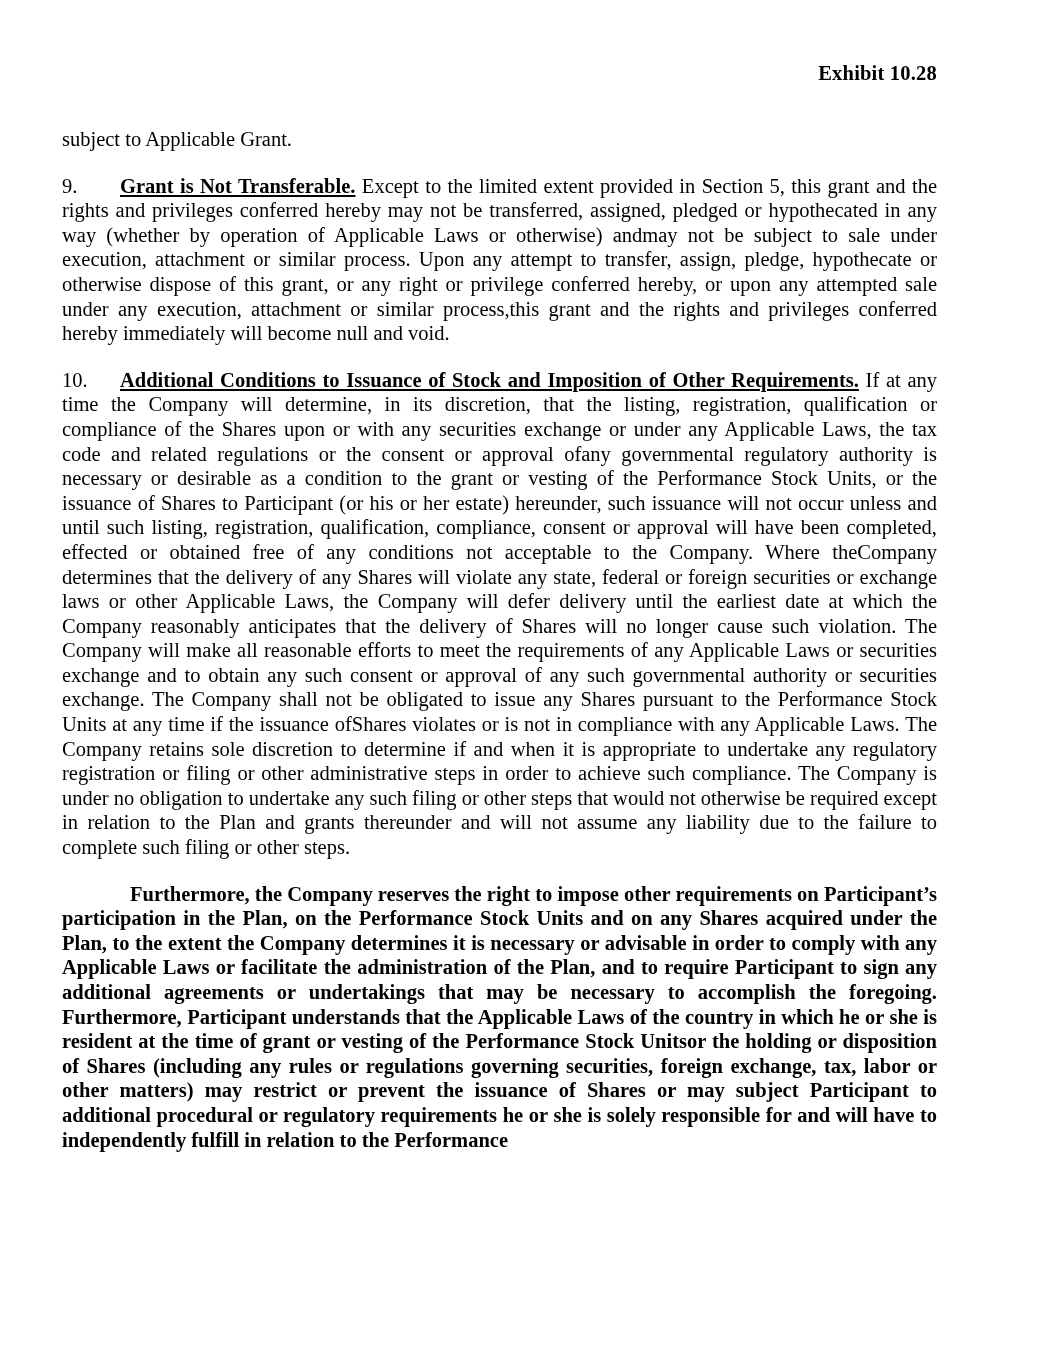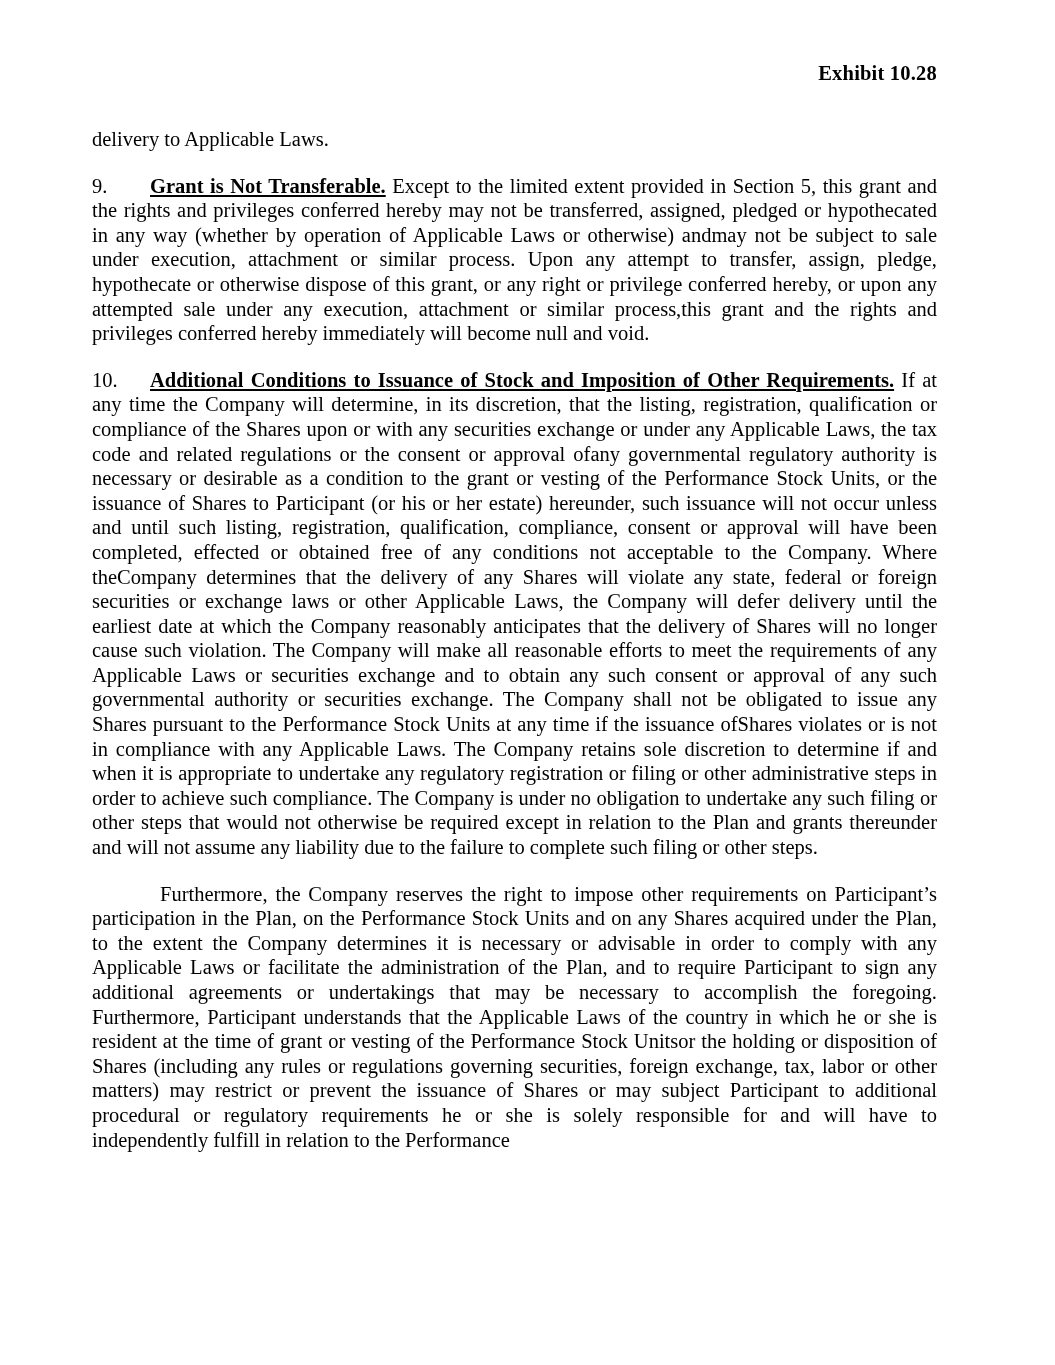--- a/index.html
+++ b/index.html
@@ -8,62 +8,63 @@
     background: #ffffff;
   }
   body {
     font-family: "Liberation Serif", "DejaVu Serif", serif;
     color: #000000;
   }
   .page {
     width: 1055px;
     min-height: 1365px;
     box-sizing: border-box;
-    padding: 62px 118px 40px 92px;
+    padding: 62px 118px 40px 62px;
     background: #ffffff;
     position: relative;
   }
   .exhibit-header {
     text-align: right;
     font-weight: bold;
     font-size: 20.5px;
     letter-spacing: 0.2px;
     margin: 0 0 42px 0;
   }
   .body-text {
     font-size: 20.5px;
     line-height: 1.2;
     text-align: justify;
     text-justify: inter-word;
     margin: 0 0 22px 0;
     hyphens: none;
   }
   .indent {
     text-indent: 68px;
+    font-weight: bold;
   }
   .num {
     display: inline-block;
     width: 58px;
   }
   .heading-underline {
     font-weight: bold;
     text-decoration: underline;
   }
   .para-gap {
     margin-top: 13px;
   }
 </style>
 </head>
 <body>
 
 <div class="page">
 
   <div class="exhibit-header">Exhibit 10.28</div>
 
-  <p class="body-text">delivery to Applicable Laws.</p>
+  <p class="body-text">subject to Applicable Grant.</p>
 
   <p class="body-text para-gap">
     <span class="num">9.</span><span class="heading-underline">Grant is Not Transferable.</span><span> Except to the limited extent provided in Section 5, this grant and the rights and privileges conferred hereby may not be transferred, assigned, pledged or hypothecated in any way (whether by operation of Applicable Laws or otherwise) andmay not be subject to sale under execution, attachment or similar process. Upon any attempt to transfer, assign, pledge, hypothecate or otherwise dispose of this grant, or any right or privilege conferred hereby, or upon any attempted sale under any execution, attachment or similar process,this grant and the rights and privileges conferred hereby immediately will become null and void.</span>
   </p>
 
   <p class="body-text para-gap">
     <span class="num">10.</span><span class="heading-underline">Additional Conditions to Issuance of Stock and Imposition of Other Requirements.</span><span> If at any time the Company will determine, in its discretion, that the listing, registration, qualification or compliance of the Shares upon or with any securities exchange or under any Applicable Laws, the tax code and related regulations or the consent or approval ofany governmental regulatory authority is necessary or desirable as a condition to the grant or vesting of the Performance Stock Units, or the issuance of Shares  to Participant (or his or her estate) hereunder, such issuance will not occur unless and until such listing, registration, qualification, compliance, consent or approval will have been completed, effected or obtained free of any conditions not acceptable to the Company. Where theCompany determines that the delivery of any Shares will violate any state, federal or foreign securities or exchange laws or other Applicable Laws, the Company will defer delivery until the earliest date at which the Company reasonably anticipates that the delivery of Shares will no longer cause such violation. The Company will make all reasonable efforts to meet the requirements of any Applicable Laws or securities exchange and to obtain any such consent or approval of any such governmental authority or securities exchange. The Company shall not be obligated to issue any Shares pursuant to the Performance Stock Units at any time if the issuance ofShares violates or is not in compliance with any Applicable Laws. The Company retains sole discretion to determine if and when it is appropriate to undertake any regulatory registration or filing or other administrative steps in order to achieve such compliance.  The Company is under no obligation to undertake any such filing or other steps that would not otherwise be required except in relation to the Plan and grants thereunder and will not assume any liability due to the failure to complete such filing or other steps.</span>
   </p>
 
   <p class="body-text indent para-gap">Furthermore, the Company reserves the right to impose other requirements on Participant’s participation in the Plan, on the Performance Stock Units and on any Shares acquired under the Plan, to the extent the Company determines it is necessary or advisable in order to comply with any Applicable Laws or facilitate the administration of the Plan, and to require Participant to sign any additional agreements or undertakings that may be necessary to accomplish the foregoing. Furthermore, Participant understands that the Applicable Laws of the country in which he or she is resident at the time of grant or vesting of the Performance Stock Unitsor the holding or disposition of Shares (including any rules or regulations governing securities, foreign exchange, tax, labor or other matters) may restrict or prevent the issuance of Shares or may subject Participant to additional procedural or regulatory requirements he or she is solely responsible for and will have to independently fulfill in relation to the Performance</p>

